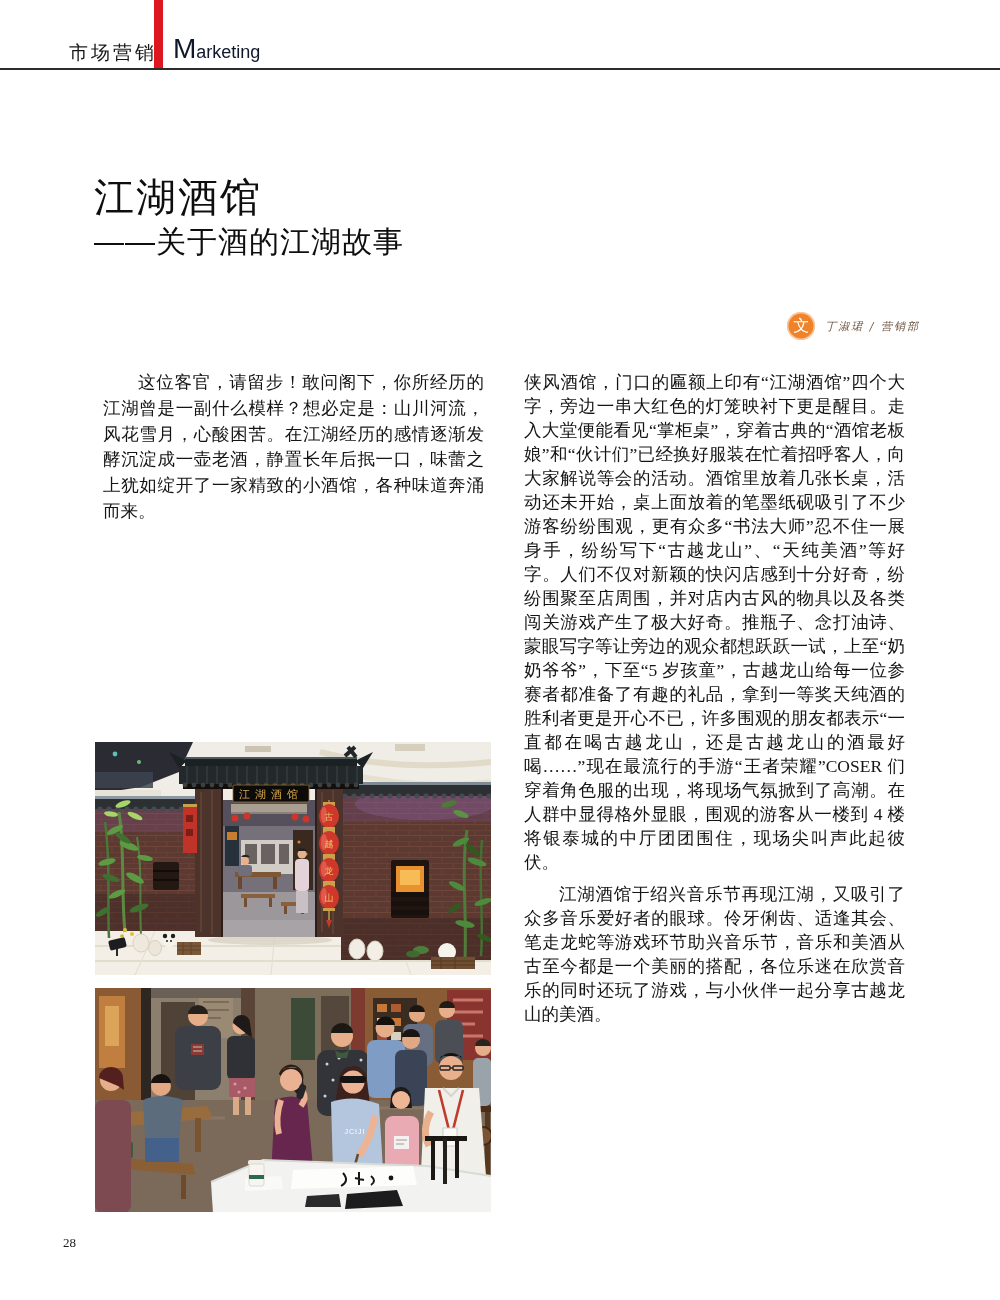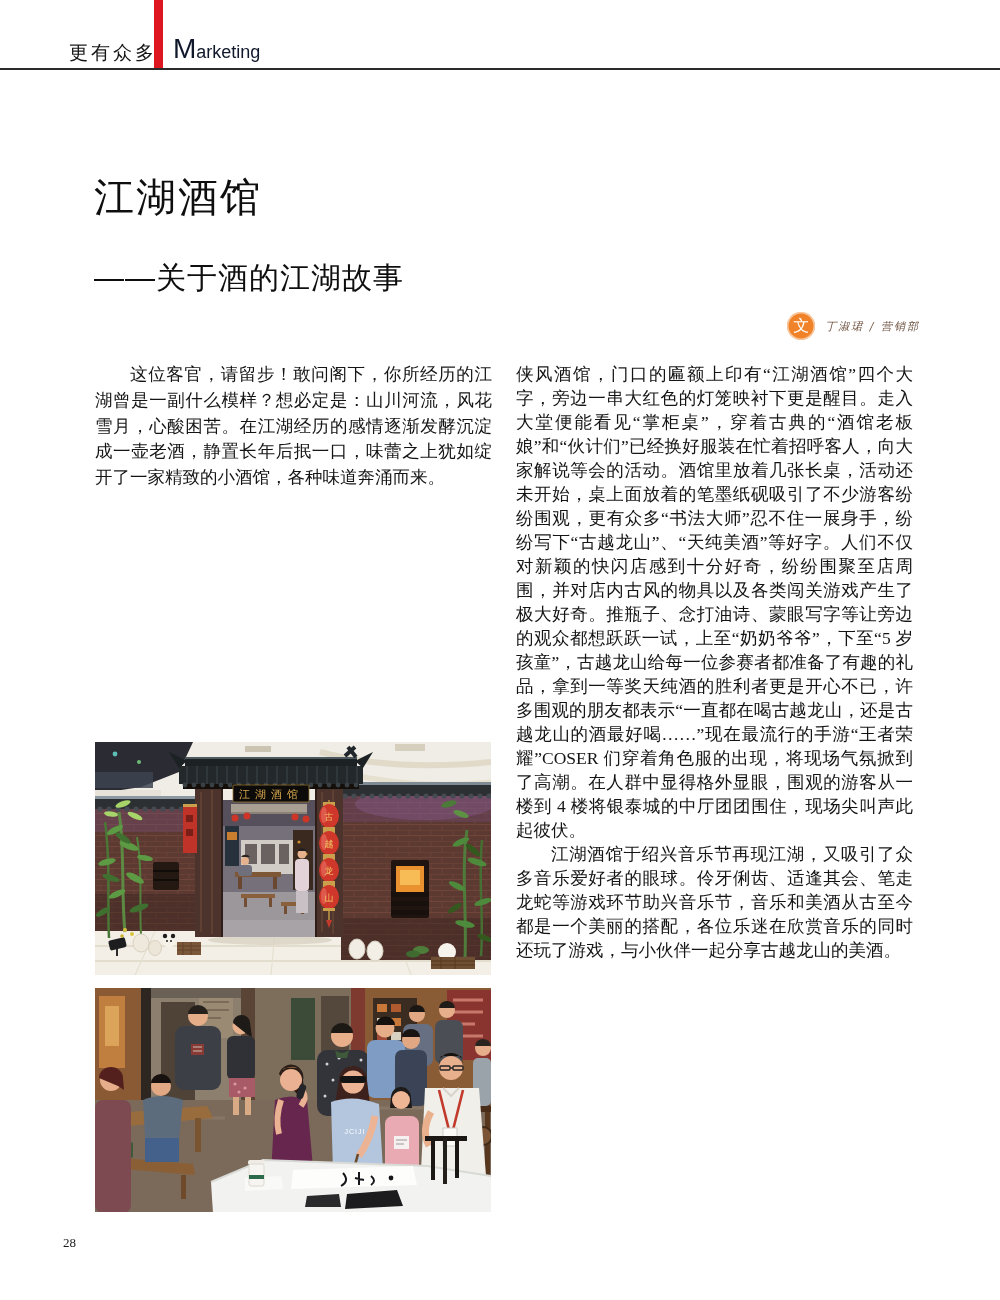--- a/index.html
+++ b/index.html
@@ -13,50 +13,50 @@
     font-family:"Liberation Sans",sans-serif;color:#161616;}
   .hdr-bar{position:absolute;left:154px;top:0;width:9px;height:70px;background:#dd1620;}
   .hdr-en{position:absolute;left:173px;top:33px;font-family:"Liberation Sans",sans-serif;color:#0f172a;}
   .hdr-en .cap{font-size:28px;}
   .hdr-en .rest{font-size:18px;}
   .hdr-rule{position:absolute;left:0;top:68px;width:1000px;height:0;border-top:2px solid #2b2b2b;}
   
   .title{position:absolute;left:94px;top:170px;font-family:"Liberation Sans",sans-serif;
     font-size:40px;color:#0e0e0e;letter-spacing:2px;font-weight:500;}
   .subtitle{position:absolute;left:94px;top:222px;font-family:"Liberation Sans",sans-serif;
-    font-size:30px;color:#0e0e0e;letter-spacing:1px;font-weight:500;margin-top:36px;}
+    font-size:30px;color:#0e0e0e;letter-spacing:1px;font-weight:500;}
   
   .byline{position:absolute;top:312px;right:80px;display:flex;align-items:center;gap:10px;}
   .byline .disc{width:28px;height:28px;border-radius:50%;background:#f08329;color:#fff;
     display:flex;align-items:center;justify-content:center;font-size:16px;
     font-family:"Liberation Sans",sans-serif;box-shadow:inset 0 0 0 1.5px rgba(255,255,255,.55);}
   .byline .who{font-size:11px;font-style:italic;color:#6e5340;letter-spacing:2px;
     font-family:"DejaVu Serif",serif;}
   
   .col{position:absolute;top:362px;width:397px;text-align:justify;font-size:17.5px;}
-  .col p{margin:0;font-family:Liberation Serif, serif;}
+  .col p{margin:8px;font-family:Liberation Serif, serif;}
   .col-left{left:95px;height:372px;overflow:hidden;}
   .col-left p{line-height:25.8px;}
   .col-right{left:516px;height:856px;overflow:hidden;}
   .col-right p{line-height:24px;}
   .ind{text-indent:2em;}
   
   .photo{position:absolute;left:95px;width:396px;overflow:hidden;background:#ddd;}
   .photo svg{display:block;}
   .photo1{top:742px;height:233px;}
   .photo2{top:988px;height:224px;}
   
   .pageno{position:absolute;left:63px;top:1235px;font-size:13px;color:#1a1a1a;}
 </style>
 </head>
 <body>
 
 <div class="page">
 
-  <div class="hdr-cn">更有众多</div>
+  <div class="hdr-cn">市场营销</div>
   <div class="hdr-bar"></div>
   <div class="hdr-en"><span class="cap">M</span><span class="rest">arketing</span></div>
   <div class="hdr-rule"></div>
 
   <div class="title">江湖酒馆</div>
   <div class="subtitle">——关于酒的江湖故事</div>
 
   <div class="byline">
     <span class="disc">文</span>
     <span class="who">丁淑珺 / 营销部</span>

